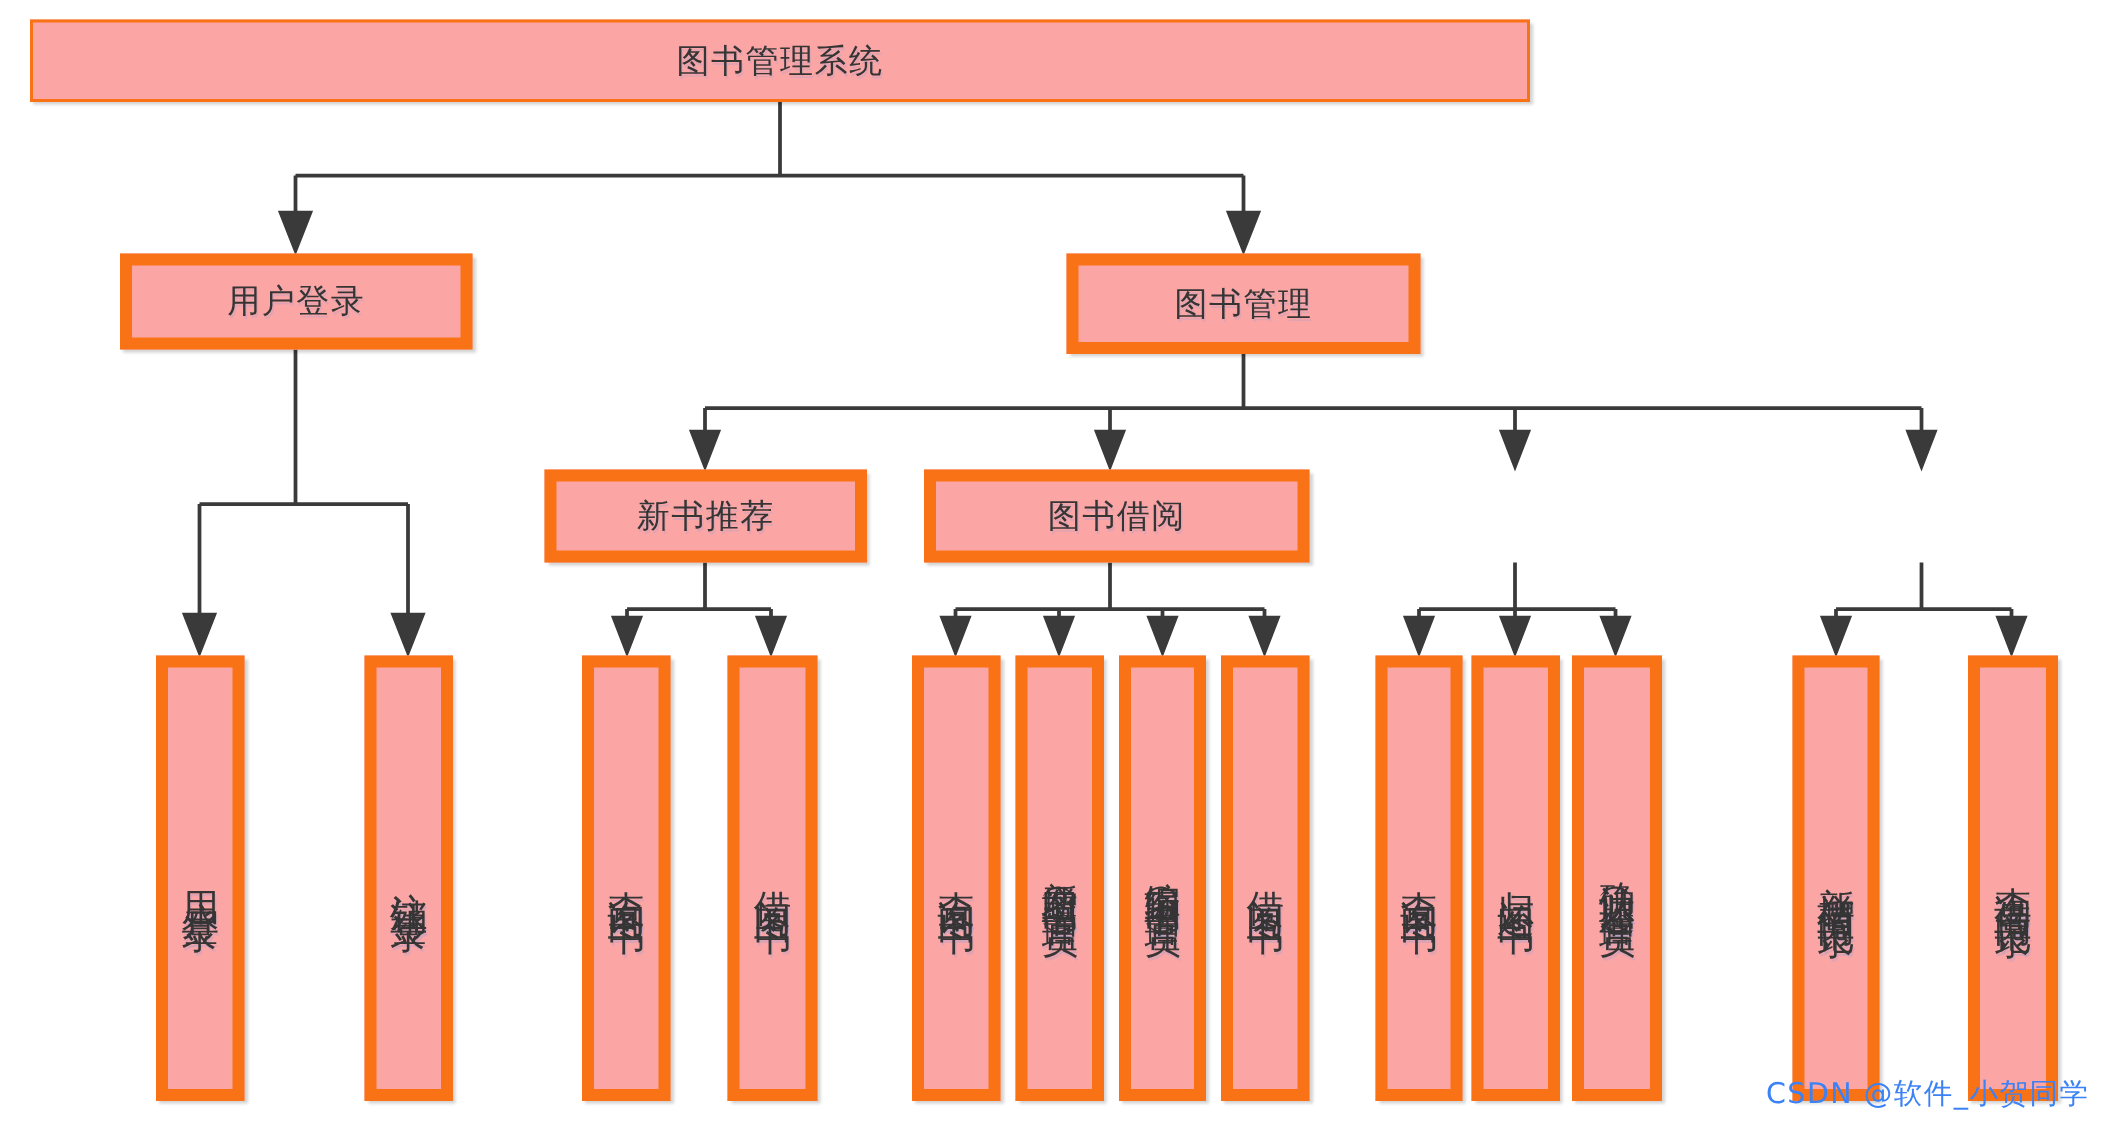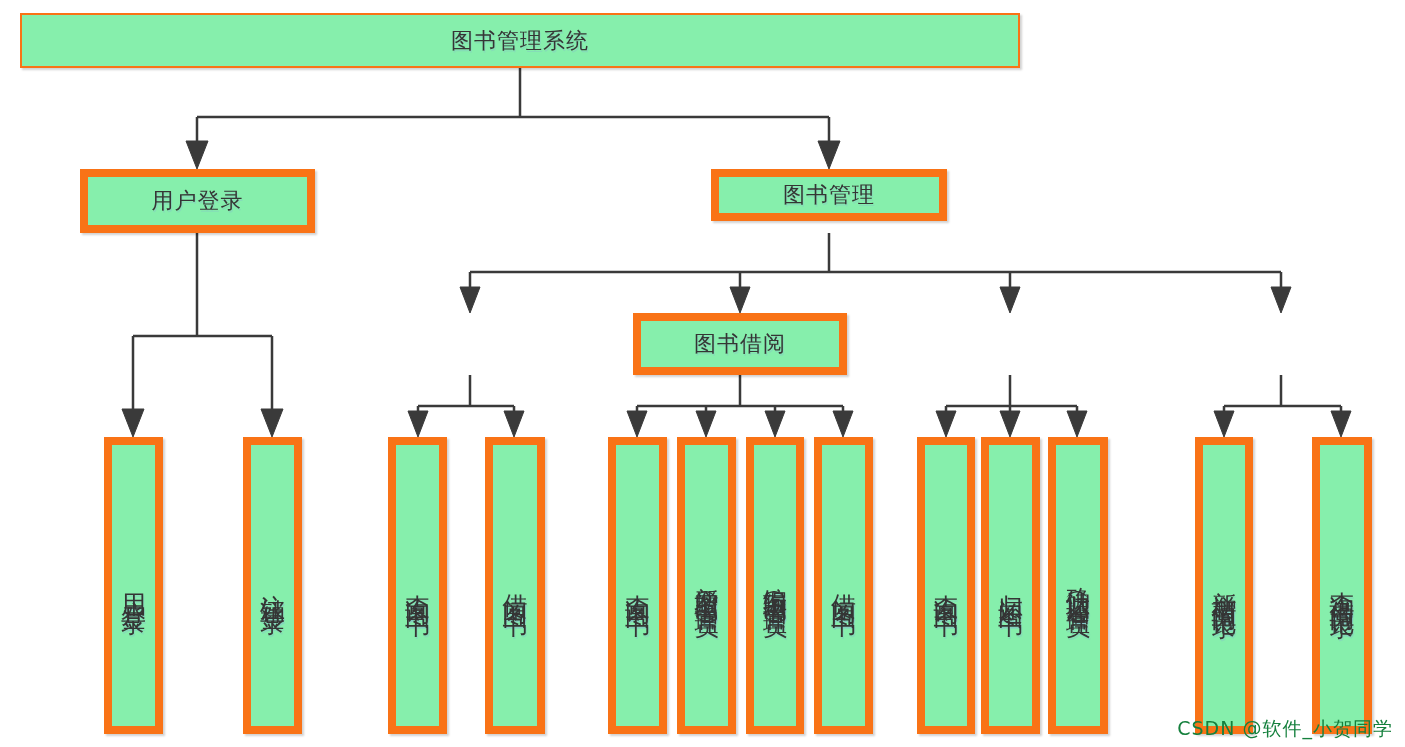--- a/index.html
+++ b/index.html
@@ -20,21 +20,21 @@
     pointer-events: none;
   }
   .connectors path {
     stroke: #3a3a3a; stroke-width: 2.5; fill: none;
   }
   .connectors polygon {
     fill: #3a3a3a; stroke: #3a3a3a; stroke-width: 1;
   }
   .box {
     position: absolute;
-    background: #86efac;
+    background: #fca5a5;
     border: 8px solid #f97316;
     box-sizing: border-box;
     display: flex; align-items: center; justify-content: center;
     box-shadow: 2px 2px 2px rgba(0,0,0,0.18);
     color: #353535;
   }
   .box.root { border-width: 2px; }
   .hlabel {
     font-size: 22px;
     letter-spacing: 1px;
@@ -116,25 +116,28 @@
     </g>
   </svg>
 
   <div class="box root" style="left:20px; top:13px; width:1000px; height:55px;">
     <span class="hlabel">图书管理系统</span>
   </div>
 
   <div class="box" style="left:80px; top:169px; width:235px; height:64px;">
     <span class="hlabel">用户登录</span>
   </div>
-  <div class="box" style="left:711px; top:169px; width:236px; height:52px;">
+  <div class="box" style="left:711px; top:169px; width:236px; height:67px;">
     <span class="hlabel">图书管理</span>
   </div>
 
-  <div class="box" style="left:633px; top:313px; width:214px; height:62px;font-family:Liberation Serif, serif;">
+  <div class="box" style="left:363px; top:313px; width:215px; height:62px;">
+    <span class="hlabel">新书推荐</span>
+  </div>
+  <div class="box" style="left:616px; top:313px; width:257px; height:62px;font-family:Liberation Serif, serif;">
     <span class="hlabel">图书借阅</span>
   </div>
 
   <div class="box" style="left:104px; top:437px; width:59px; height:297px;">
     <span class="vlabel">用户登录</span>
   </div>
   <div class="box" style="left:243px; top:437px; width:59px; height:297px;">
     <span class="vlabel">注销登录</span>
   </div>
 
@@ -168,14 +171,14 @@
     <span class="vlabel" style="letter-spacing:4px; font-size:24px;">确认归还（管理员）</span>
   </div>
 
   <div class="box" style="left:1195px; top:437px; width:58px; height:297px;">
     <span class="vlabel" style="letter-spacing:5px;">新增借阅记录</span>
   </div>
   <div class="box" style="left:1312px; top:437px; width:60px; height:297px;">
     <span class="vlabel" style="letter-spacing:5px;">查询借阅记录</span>
   </div>
 
-  <div class="watermark" style="color: #15803d;">CSDN @软件_小贺同学</div>
+  <div class="watermark" style="color: #3b82f6;">CSDN @软件_小贺同学</div>
 </div>
 
 </body></html>

